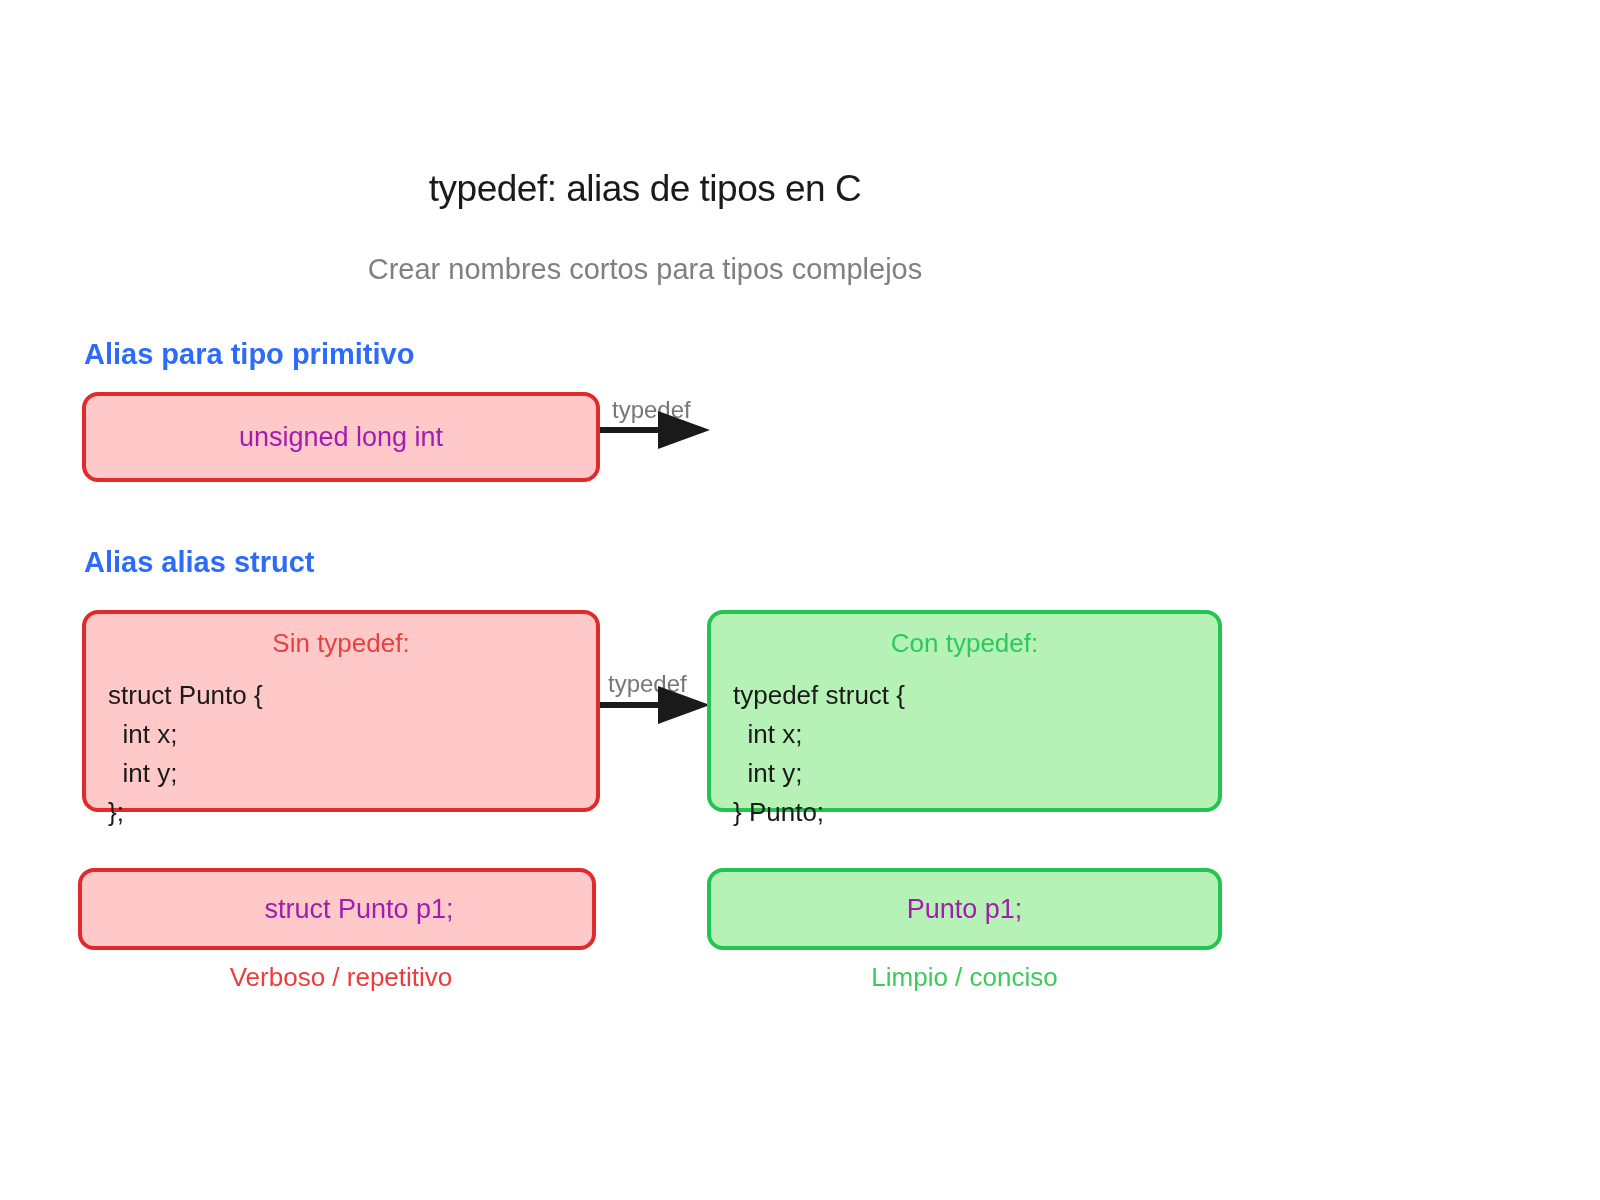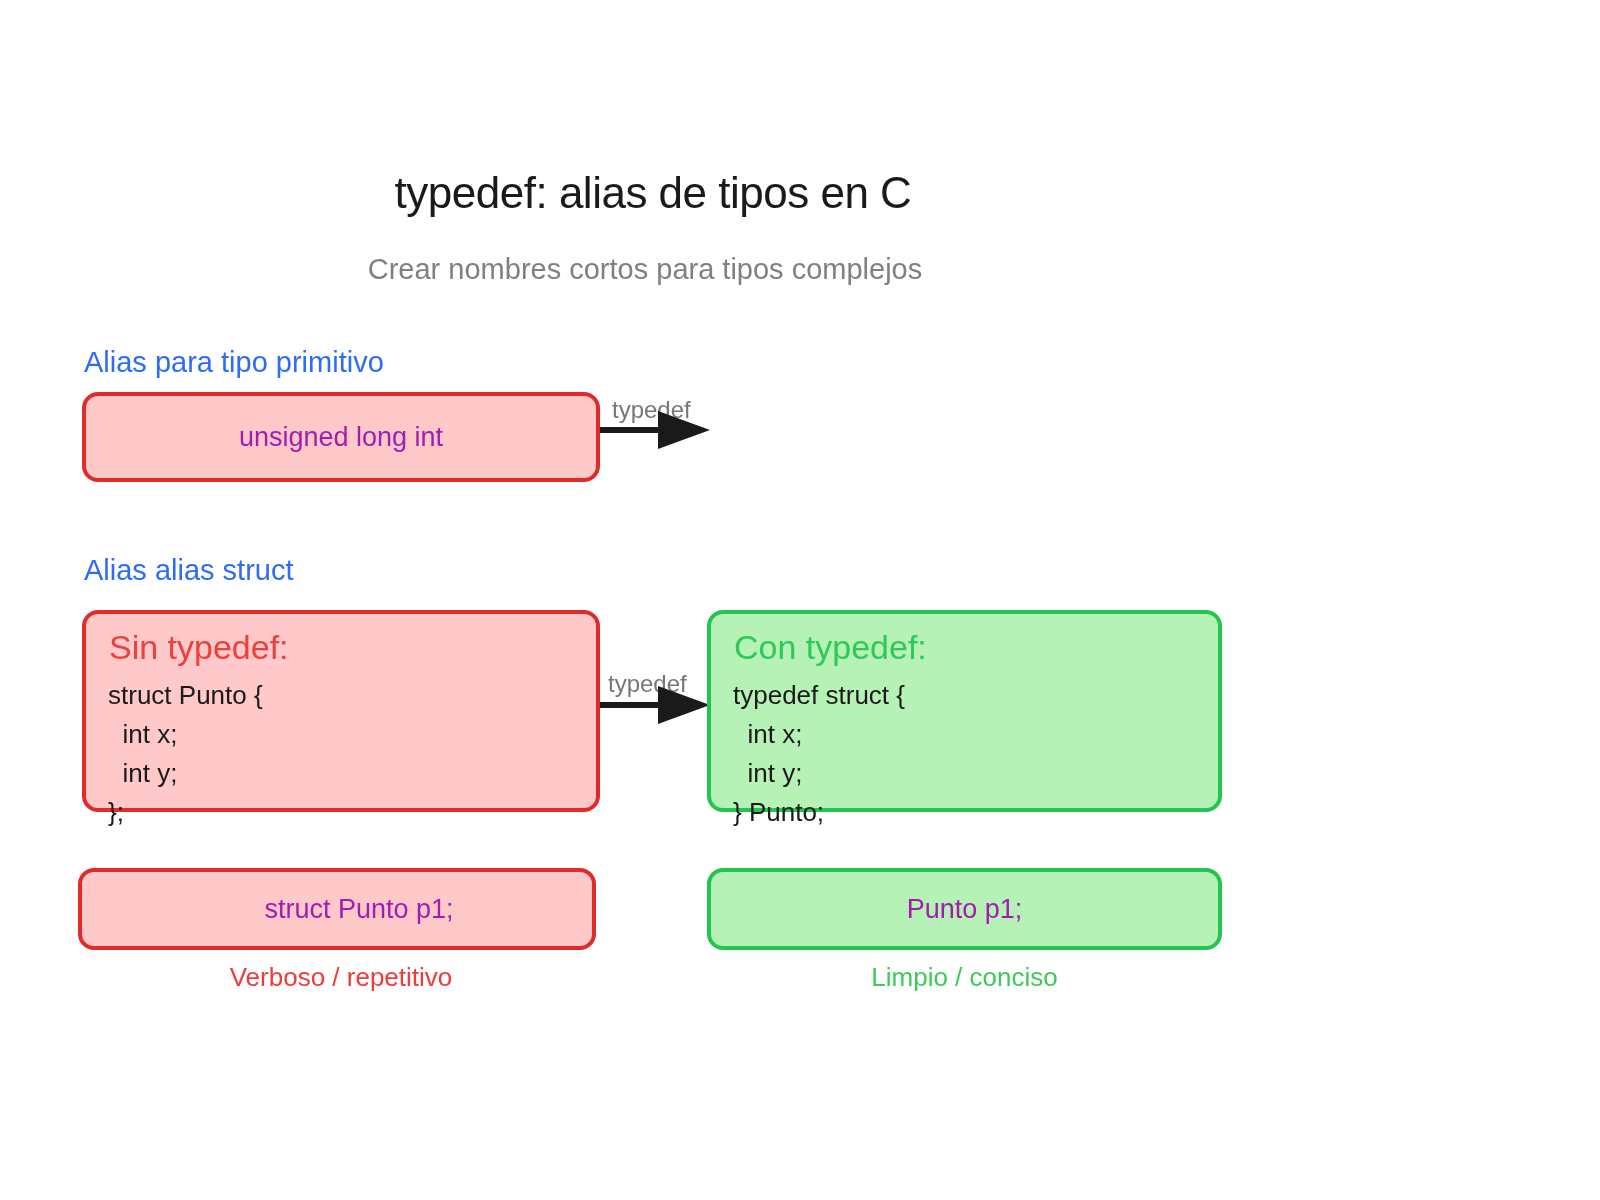--- a/index.html
+++ b/index.html
@@ -18,25 +18,25 @@
   .stage {
     position: absolute;
     left: 0; top: 0;
     width: 1600px;
     height: 1200px;
   }
 
   
   .title {
     position: absolute;
-    left: 8px;
+    left: 0;
     top: 168px;
     width: 1290px;
     text-align: center;
-    font-size: 44px;
+    font-size: 37px;
     font-weight: 400;
     color: #1a1a1a;
     letter-spacing: -0.5px;
     white-space: nowrap;
   }
   .subtitle {
     position: absolute;
     left: 0;
     top: 253px;
     width: 1290px;
@@ -44,24 +44,23 @@
     font-size: 29px;
     font-weight: 400;
     color: #808080;
     white-space: nowrap;
   }
 
   
   .section-heading {
     position: absolute;
     font-size: 29px;
-    font-weight: 400;
+    font-weight: 700;
     color: #2d6bfa;
     white-space: nowrap;
-    margin-top: 8px;
   }
   #heading-primitive { left: 84px; top: 338px; }
   #heading-struct    { left: 84px; top: 546px; }
 
   
   .box {
     position: absolute;
     box-sizing: border-box;
     border-radius: 16px;
     border-width: 4px;
@@ -93,23 +92,23 @@
 
   
   #box-sin-typedef { left: 82px;  top: 610px; width: 518px; height: 202px; }
   #box-con-typedef { left: 707px; top: 610px; width: 515px; height: 202px; }
 
   .code-head {
     position: absolute;
     top: 14px;
     left: 0;
     width: 100%;
-    font-size: 34px;
-    white-space: nowrap;
-    padding-left: 23px;
+    text-align: center;
+    font-size: 26px;
+    white-space: nowrap;
   }
   .code-head-red   { color: #e8413f; }
   .code-head-green { color: #2ec95b; }
 
   .code-body {
     position: absolute;
     top: 62px;
     left: 22px;
     font-size: 26px;
     line-height: 39px;

